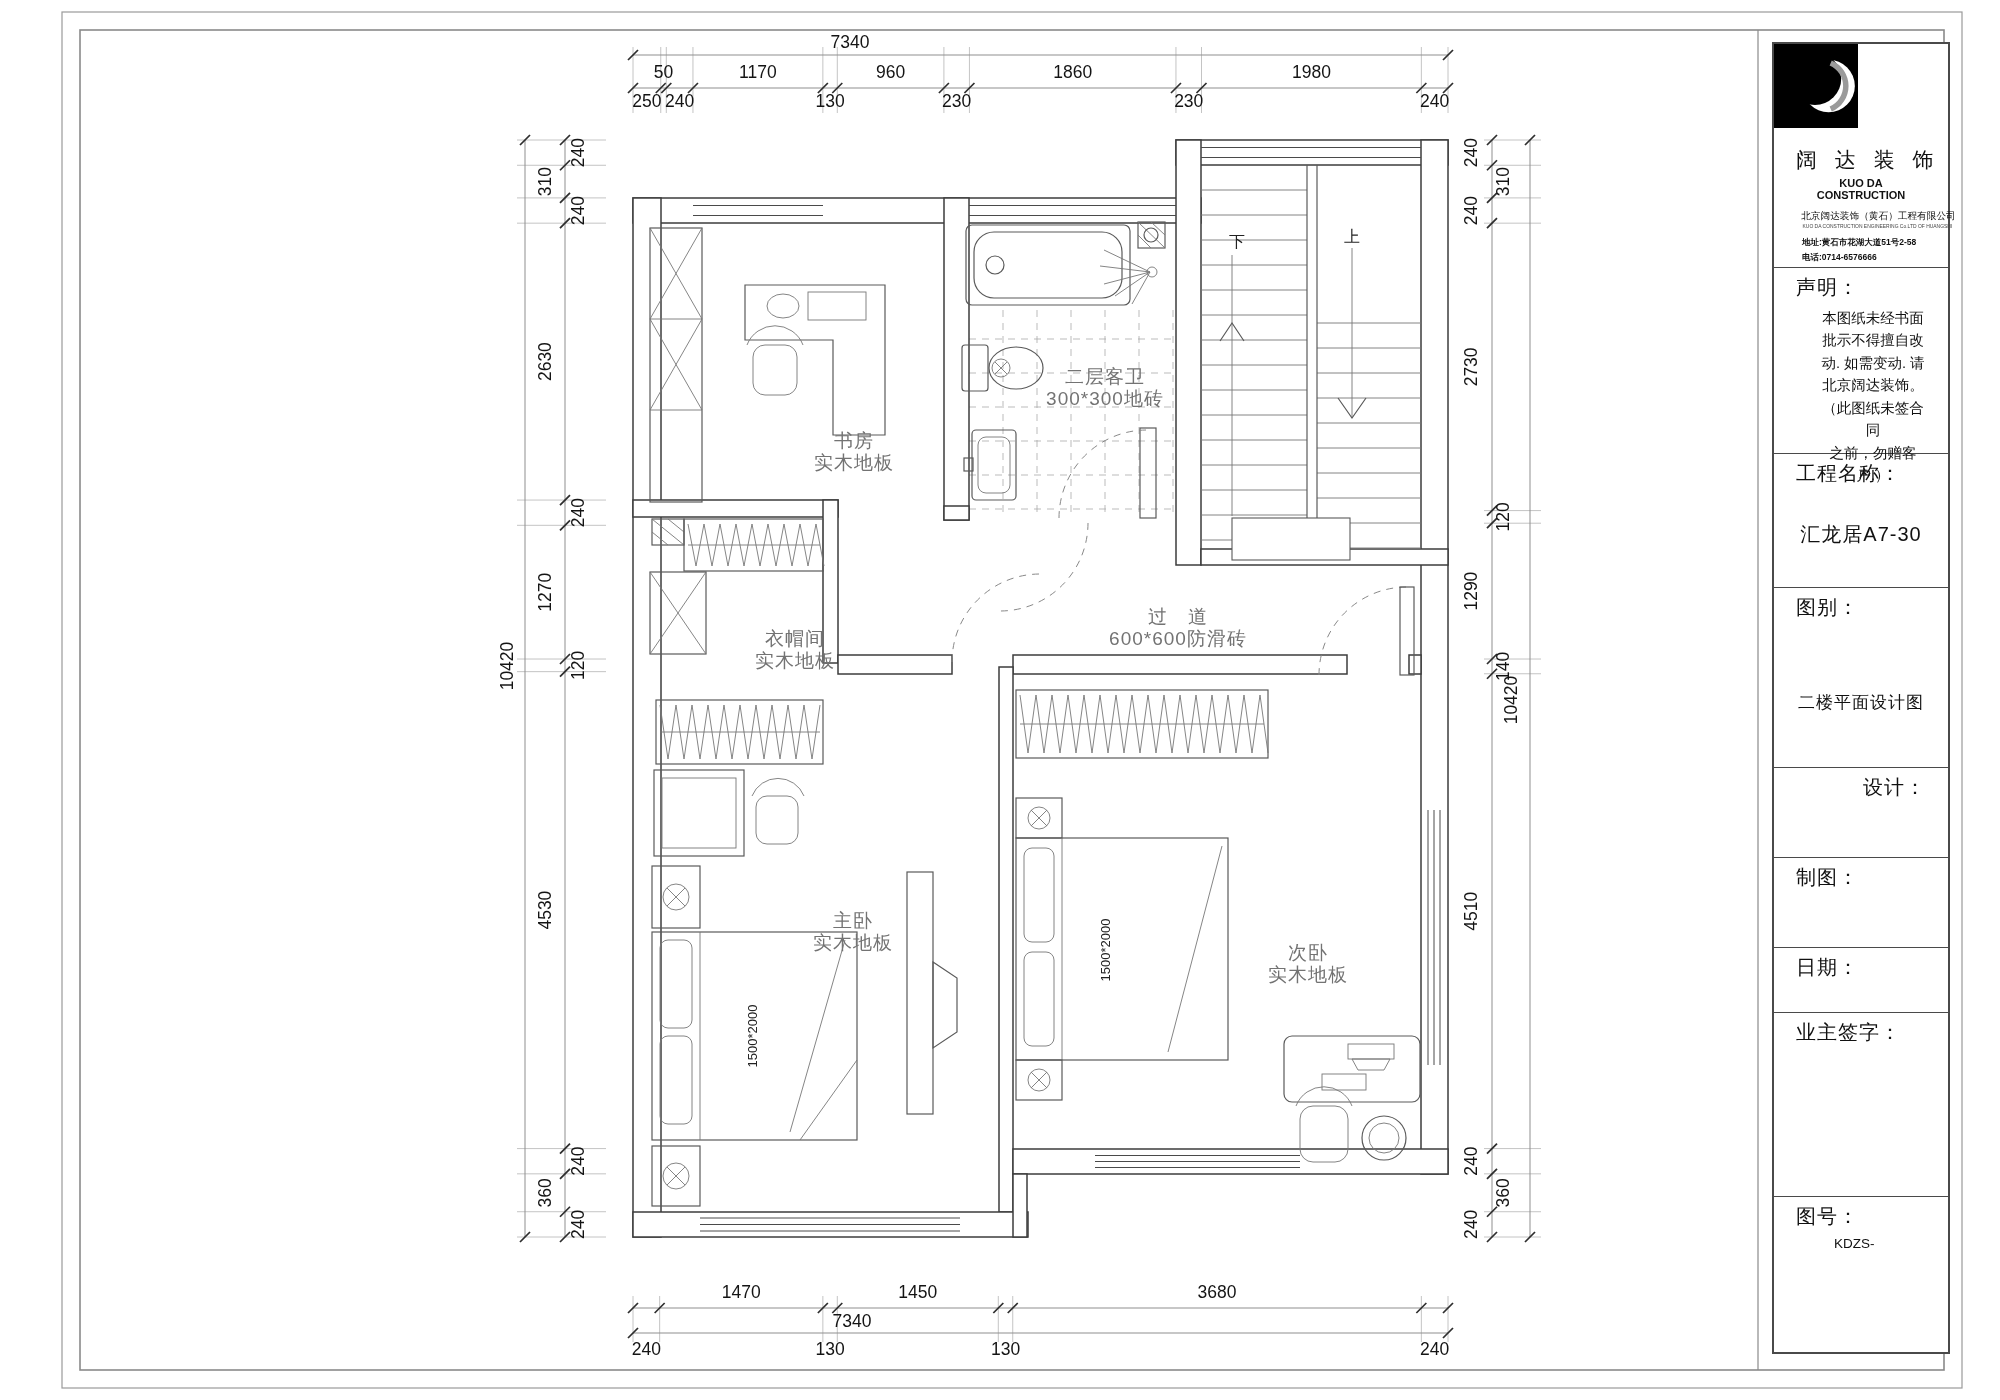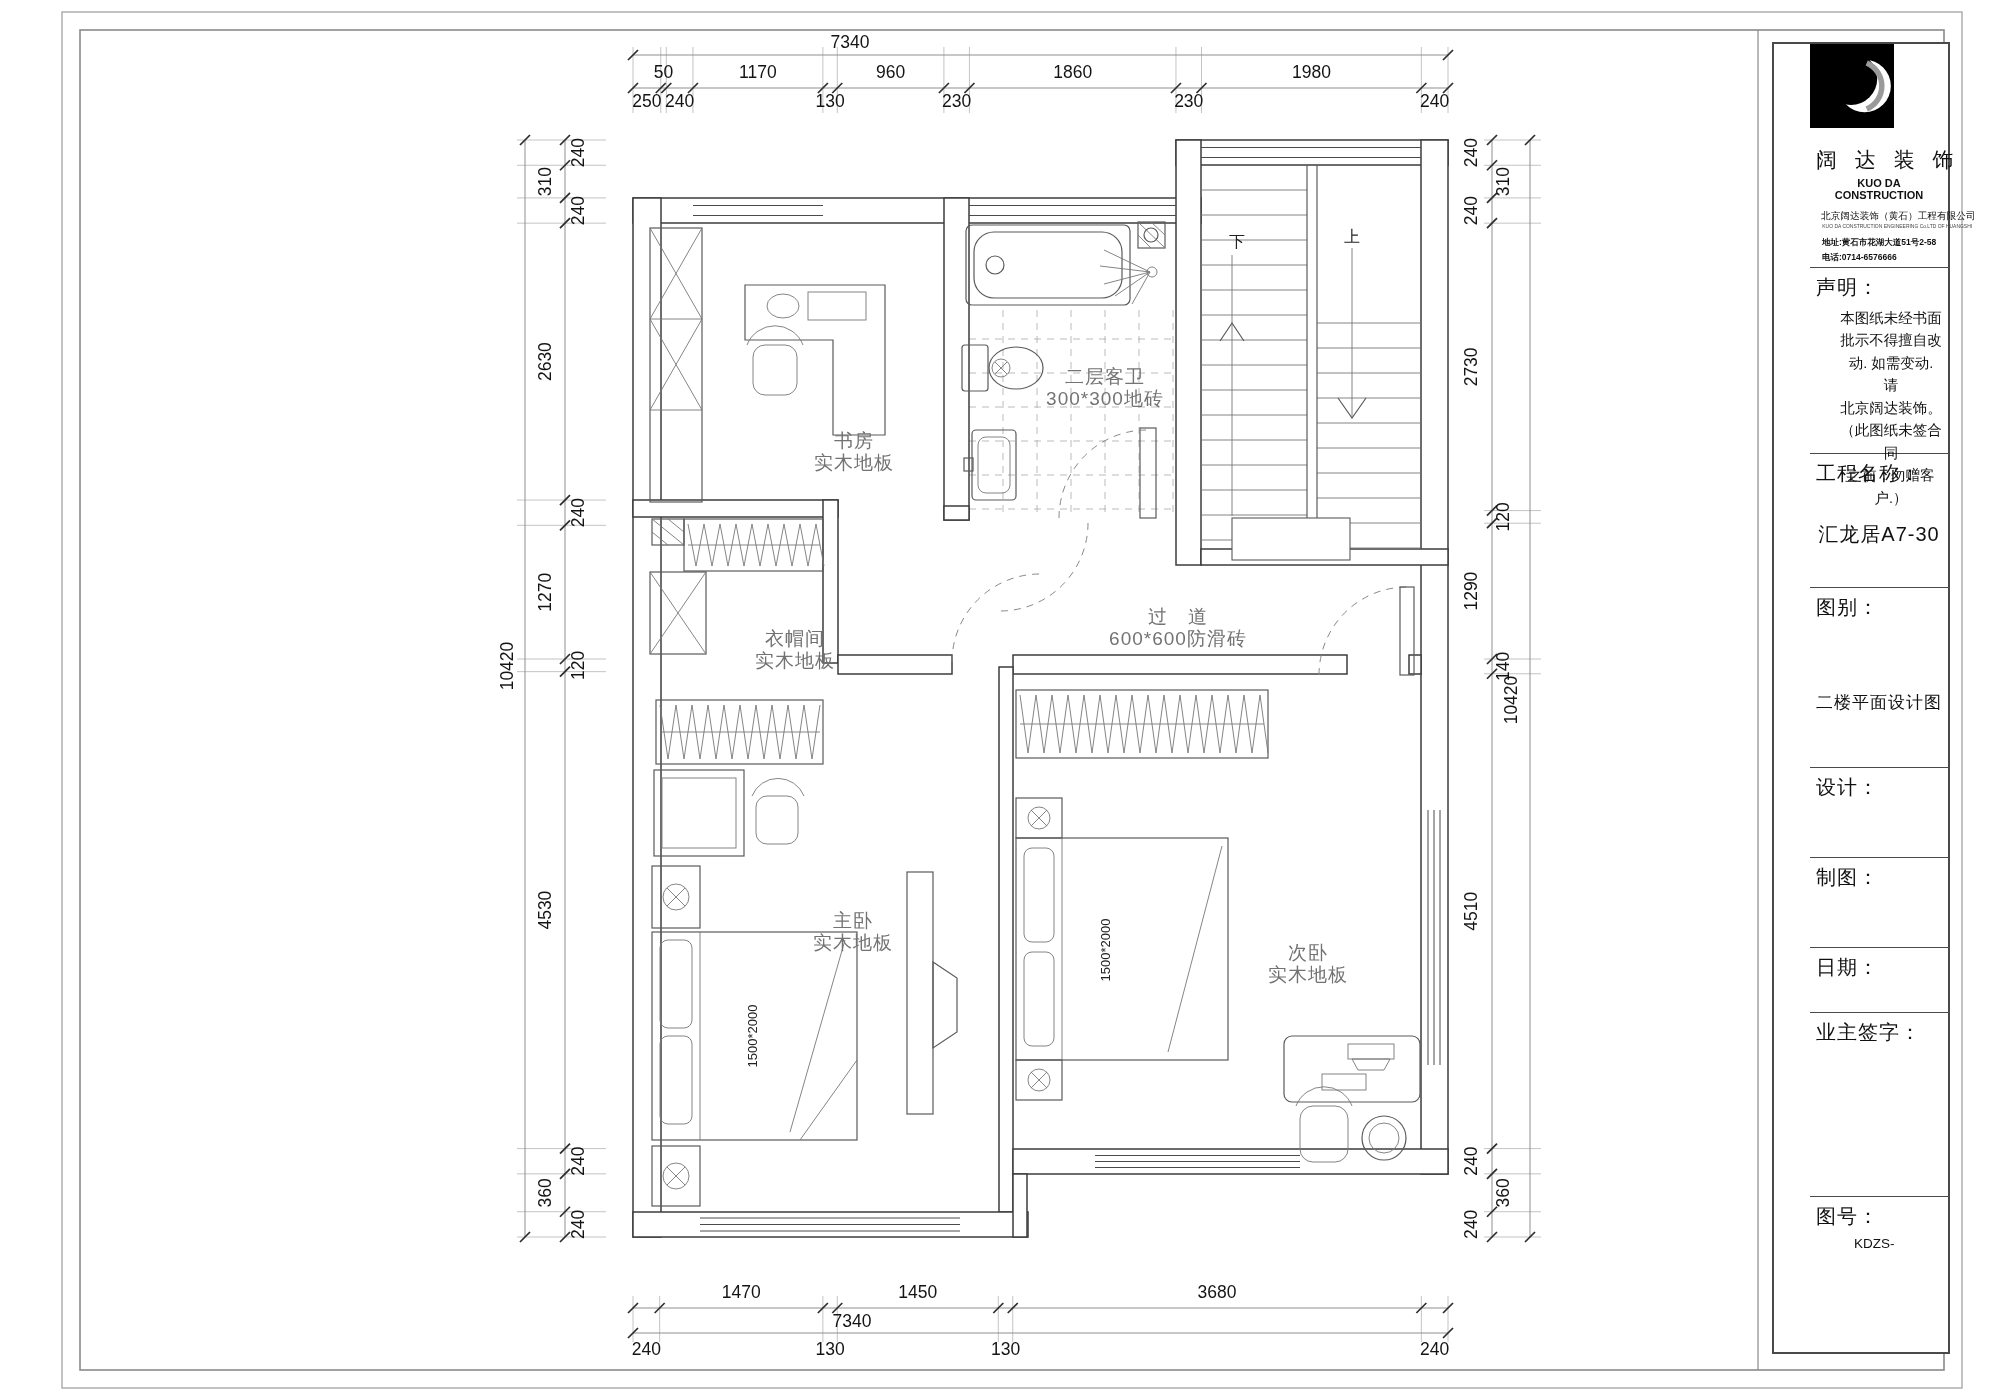--- a/index.html
+++ b/index.html
@@ -18,35 +18,35 @@
   .tick{stroke:#2e2e2e;stroke-width:1.7;}
   .dimtext{font-size:17.5px;fill:#141414;font-family:"Liberation Sans",sans-serif;}
   .plantext{font-size:13px;fill:#222;font-family:"Liberation Sans",sans-serif;}
   .stairtext{font-size:16px;fill:#222;font-family:"Liberation Sans",sans-serif;}
   
   .room-label{position:absolute;transform:translate(-50%,-50%);text-align:center;
       font-size:19px;line-height:22px;color:#737373;white-space:nowrap;letter-spacing:1px;}
   
   .titleblock{position:absolute;left:1772px;top:42px;width:178px;height:1312px;
       border:2px solid #4a4a4a;background:#fff;display:flex;flex-direction:column;box-sizing:border-box;}
-  .tb-sec{border-bottom:1.5px solid #4a4a4a;box-sizing:border-box;padding:6px 6px;position:relative;margin-left:36px;}
+  .tb-sec{border-bottom:1.5px solid #4a4a4a;box-sizing:border-box;padding:6px 22px;position:relative;}
   .tb-sec:last-child{border-bottom:none;}
   .tb-logo{height:224px;text-align:center;padding-top:12px;}
   .logo-mark{width:84px;height:84px;margin:0 auto 6px;}
   .tb-company-cn{font-size:21px;letter-spacing:6px;margin-top:2px;white-space:nowrap;}
   .tb-company-en{font-size:11px;font-weight:bold;margin-top:3px;letter-spacing:0px;}
   .tb-company-full{font-size:10.5px;margin-top:8px;white-space:nowrap;transform:scale(.92);}
   .tb-company-full-en{font-size:5.5px;color:#444;white-space:nowrap;transform:scale(.9);}
   .tb-address{font-size:8.5px;font-weight:bold;text-align:left;margin-top:8px;padding-left:6px;}
   .tb-phone{font-size:8.5px;font-weight:bold;text-align:left;margin-top:3px;padding-left:6px;}
   .tb-statement{height:186px;}
   .tb-label{font-size:20px;letter-spacing:1px;}
   .tb-statement-lines{font-size:14.5px;line-height:1.55;padding-left:24px;margin-top:6px;text-align:center;}
   .tb-project{height:134px;} .tb-sheetname{height:180px;}
-  .tb-design{height:90px;} .tb-draft{height:90px;} .tb-review{height:85px;}
+  .tb-design{height:90px;text-align:right;} .tb-draft{height:90px;} .tb-review{height:85px;}
   .tb-date{height:65px;} .tb-owner{height:184px;} .tb-number{flex:1;}
   .tb-value-center{font-size:20px;text-align:center;margin-top:34px;letter-spacing:1px;}
   .tb-value-mid{font-size:17px;text-align:center;margin-top:70px;letter-spacing:1px;}
   .tb-value-num{font-size:13.5px;text-align:left;padding-left:38px;margin-top:6px;}
 </style>
 </head>
 <body>
 
 <div class="sheet">
 

